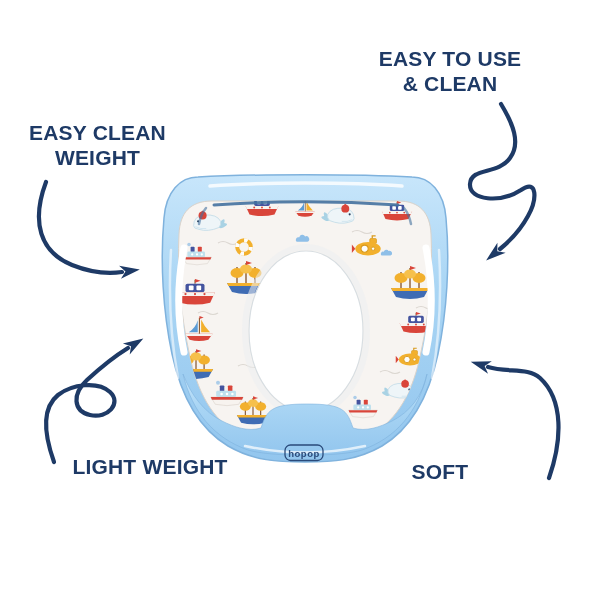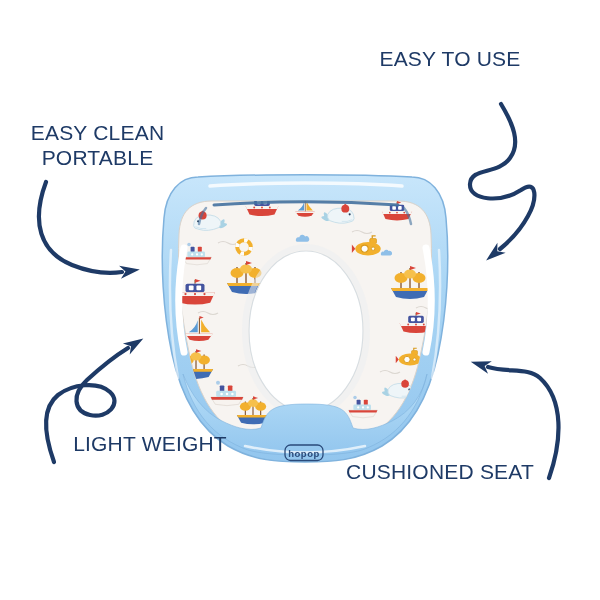--- a/index.html
+++ b/index.html
@@ -5,21 +5,21 @@
   html,body{margin:0;padding:0;}
   body{
     width:600px;height:600px;position:relative;overflow:hidden;
     background:#ffffff;
     font-family:"Liberation Sans", sans-serif;
   }
   .stage{position:absolute;left:0;top:0;}
   .callout{
     position:absolute;
     color:#1e3a66;
-    font-weight:400;
+    font-weight:700;
     font-size:21px;
     line-height:25px;
     text-align:center;
     letter-spacing:.2px;
   }
   .callout .line{display:block;}
 </style>
 </head>
 <body>
 
@@ -178,26 +178,27 @@
 
     <g>
       <rect x="285" y="445" width="38" height="15.5" rx="5.5" fill="none" stroke="#2a4a7a" stroke-width="1.3"></rect>
       <text x="304" y="456.5" text-anchor="middle" font-size="9.5" font-weight="bold" letter-spacing="0.5" fill="#2a4a7a" font-family="Liberation Sans, sans-serif">hopop</text>
     </g>
   </g>
 </svg>
 
 <div class="callout" style="top:120px;left:0px;width:195px">
   <span class="line">EASY CLEAN</span>
-  <span class="line">PORTABLE</span>
+  <span class="line">WEIGHT</span>
 </div>
 
 <div class="callout" style="top:46px;left:350px;width:200px">
   <span class="line">EASY TO USE</span>
-</div>
-
-<div class="callout" style="top:431px;left:45px;width:210px">
+  <span class="line">&amp; CLEAN</span>
+</div>
+
+<div class="callout" style="top:454px;left:45px;width:210px">
   <span class="line">LIGHT WEIGHT</span>
 </div>
 
 <div class="callout" style="top:459px;left:325px;width:230px">
-  <span class="line">CUSHIONED SEAT</span>
+  <span class="line">SOFT</span>
 </div>
 
 </body></html>

